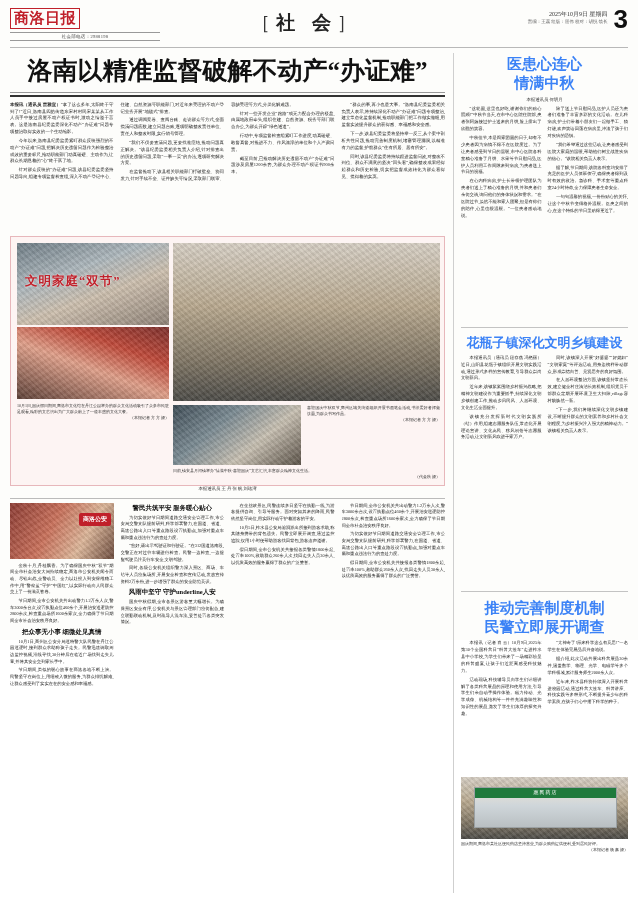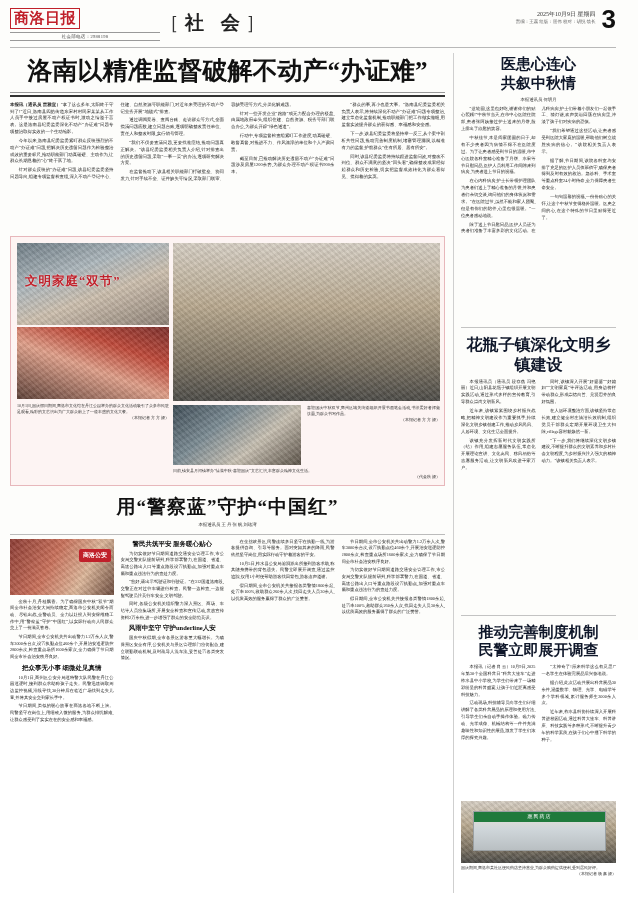--- a/index.html
+++ b/index.html
@@ -13,21 +13,21 @@
     font-family: "Liberation Serif", "DejaVu Serif", serif;
     color: #1b1b1b;
     overflow: hidden;
   }
   .page {
     position: relative;
     width: 638px;
     height: 640px;
     background: #fdfdfb;
     box-sizing: border-box;
-    padding: 8px 22px 6px 10px;
+    padding: 8px 10px 6px 10px;
   }
 
   
   .masthead {
     display: flex;
     align-items: flex-start;
     justify-content: space-between;
     height: 36px;
     border-bottom: 1px solid #b8b8b8;
     padding-bottom: 3px;
@@ -58,21 +58,21 @@
     margin-top: 3px;
     letter-spacing: 0.3px;
     border-top: 1px solid #999;
     border-bottom: 1px solid #999;
     padding: 1px 0;
     width: 100%;
     text-align: center;
   }
   .mast-center {
     flex: 1;
-    text-align: left;
+    text-align: center;
     padding-top: 2px;
   }
   .mast-center .section-title {
     display: inline-block;
     font-size: 19px;
     letter-spacing: 6px;
     font-weight: bold;
     color: #222;
     font-family: "Liberation Serif", serif;
   }
@@ -276,21 +276,21 @@
     text-align: center;
     border-radius: 2px;
   }
 
   
   .side-head {
     text-align: center;
     font-size: 15px;
     font-weight: bold;
     line-height: 1.25;
-    color: #0f172a;
+    color: #3b82f6;
     margin: 2px 0 4px 0;
   }
   .side-byline {
     text-align: center;
     font-size: 4.4px;
     color: #333;
     margin-bottom: 4px;
   }
   .side-body {
     font-size: 4.3px;
@@ -417,21 +417,20 @@
           <div class="ph img-d" style="left:156px; top:162px; width:128px; height:60px;">
             <div class="img-noise"></div>
           </div>
           <div class="ph-cap" style="left:156px; top:225px; width:267px;">
             <span>日前,镇安县月河镇举办“情满中秋·喜迎国庆”文艺汇演,丰富群众精神文化生活。</span>
             <span class="ph-credit">（代金秋 摄）</span>
           </div>
         </div>
       </div>
 
-      <div class="feat2-head">用“警察蓝”守护“中国红”</div>
       <div class="feat2-byline">本报通讯员 王 丹 张 帆 刘珞湾</div>
       <div class="rule-thin"></div>
 
       <div class="feat2-body">
         <div class="f2col">
           <div class="f2-photo img-e">
             <div class="img-noise"></div>
             <div class="badge-police">商洛公安</div>
           </div>
           <p>金秋十月,丹桂飘香。为了确保国庆中秋“双节”期间全市社会治安大局持续稳定,商洛市公安机关闻令而动、尽锐出战,全警动员、全力以赴投入到安保维稳工作中,用“警察蓝”守护“中国红”,以实际行动向人民群众交上了一份满意答卷。</p>
@@ -458,36 +457,36 @@
           <p>为切实做好节日期间道路交通安全管理工作,市公安局交警支队提前研判,科学部署警力,在国道、省道、高速公路出入口等重点路段设置执勤点,加强对重点车辆和重点违法行为的查处力度。</p>
           <p>假日期间,全市公安机关共接报各类警情1800余起,处置率100%,救助群众260余人次,找回走失人员30余人,以优质高效的服务赢得了群众的广泛赞誉。</p>
         </div>
       </div>
     </div>
 
     <div class="col-side">
 
       <div class="side-head">
         <div>医患心连心</div>
-        <div>共叙中秋情</div>
+        <div>情满中秋</div>
       </div>
       <div class="side-byline">本报通讯员   何明月</div>
       <div class="side-body" style="height:215px;">
         <p>“这轮圆,这里也好吃,谢谢你们的贴心照顾!”中秋节当天,在市中心医院住院部,患者张阿姨接过护士送来的月饼,脸上露出了欣慰的笑容。</p>
         <p>中秋佳节,本是阖家团圆的日子,却有不少患者因为病情不得不在医院度过。为了让患者感受到节日的温暖,市中心医院各科室精心准备了月饼、水果等节日慰问品,医护人员利用工作间隙来到病房,为患者送上节日的祝福。</p>
         <p>在心内科病房,护士长带领护理团队为患者们送上了精心准备的月饼,并和患者们亲切交谈,询问他们的身体状况和需求。“在医院过节,虽然不能和家人团聚,但是有你们的陪伴,心里也很温暖。”一位患者感动地说。</p>
         <p>除了送上节日慰问品,医护人员还为患者们准备了丰富多彩的文化活动。在儿科病房,护士们带着小朋友们一起做手工、猜灯谜,欢声笑语回荡在病房里,冲淡了孩子们对疾病的恐惧。</p>
         <p>“我们希望通过这些活动,让患者感受到医院大家庭的温暖,帮助他们树立战胜疾病的信心。”该院相关负责人表示。</p>
         <p>据了解,节日期间,该院各科室均安排了充足的医护人员值班值守,确保患者得到及时有效的救治。急诊科、手术室等重点科室24小时待命,全力保障患者生命安全。</p>
         <p>一句句温馨的祝福,一份份贴心的关怀,让这个中秋节变得格外温暖。医患之间的心,在这个特殊的节日里贴得更近了。</p>
       </div>
 
       <div class="side-rule"></div>
 
-      <div class="side-head" style="font-size:16px;">花瓶子镇深化文明乡镇建设</div>
+      <div class="side-head" style="font-size:13px;">花瓶子镇深化文明乡镇建设</div>
       <div class="side-body" style="height:230px;">
         <p>本报通讯员（通讯员  段存燕  冯艳丽）近日,山阳县花瓶子镇组织开展文明实践活动,通过形式多样的宣传教育,引导群众崇尚文明新风。</p>
         <p>近年来,该镇紧紧围绕乡村振兴战略,把精神文明建设作为重要抓手,持续深化文明乡镇创建工作,推动乡风民风、人居环境、文化生活全面提升。</p>
         <p>该镇充分发挥新时代文明实践所（站）作用,组建志愿服务队伍,常态化开展理论宣讲、文化惠民、移风易俗等志愿服务活动,让文明新风吹进千家万户。</p>
         <p>同时,该镇深入开展“好婆婆”“好媳妇”“文明家庭”等评选活动,用身边榜样带动群众,形成崇德向善、见贤思齐的良好氛围。</p>
         <p>在人居环境整治方面,该镇坚持常态长效,建立健全村庄清洁长效机制,组织党员干部群众定期开展环境卫生大扫除,village容村貌焕然一新。</p>
         <p>“下一步,我们将继续深化文明乡镇建设,不断提升群众的文明素养和乡村社会文明程度,为乡村振兴注入强大的精神动力。”该镇相关负责人表示。</p>
       </div>
 
       <div class="side-rule"></div>

